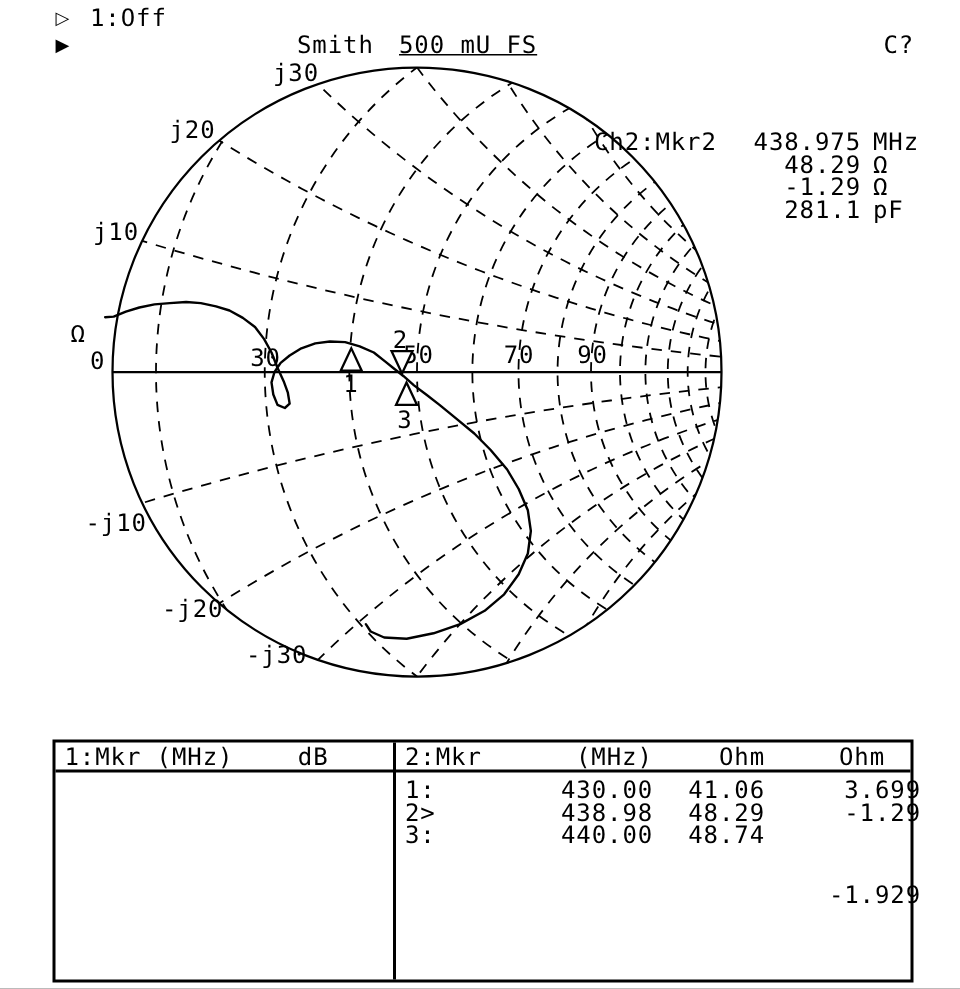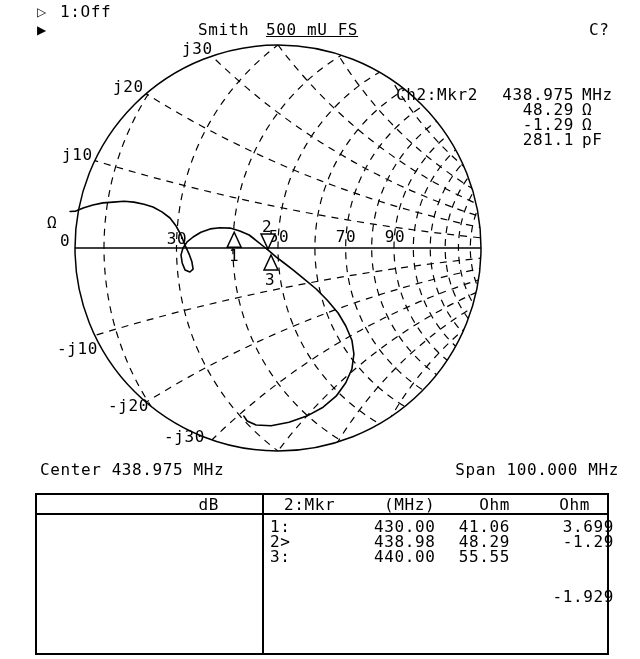--- a/index.html
+++ b/index.html
@@ -89,43 +89,42 @@
   <span class="t" style="left:396px;top:87px;">Ch2:Mkr2</span>
   <span class="t r" style="left:474px;top:87px;width:100px;">438.975</span>
   <span class="t" style="left:582px;top:87px;">MHz</span>
   <span class="t r" style="left:474px;top:102px;width:100px;">48.29</span>
   <span class="t" style="left:582px;top:102px;">Ω</span>
   <span class="t r" style="left:474px;top:117px;width:100px;">-1.29</span>
   <span class="t" style="left:582px;top:117px;">Ω</span>
   <span class="t r" style="left:474px;top:132px;width:100px;">281.1</span>
   <span class="t" style="left:582px;top:132px;">pF</span>
 
-  <span class="t" style="left:40px;top:462px;">Center 438.975 MHz</span>
-  <span class="t r" style="left:455px;top:462px;width:164px;">Span 100.000 MHz</span>
 
   <div class="mtable">
     <div class="divider"></div>
     <div class="headrule"></div>
 
+    <span class="t" style="left:6px;top:2px;">1:Mkr (MHz)</span>
     <span class="t r" style="left:152px;top:2px;width:30px;">dB</span>
 
-    <span class="t" style="left:247px;top:2px;">2:Mkr</span>
+    <span class="t" style="left:233px;top:2px;">2:Mkr</span>
     <span class="t r" style="left:347px;top:2px;width:51px;">(MHz)</span>
     <span class="t r" style="left:413px;top:2px;width:60px;">Ohm</span>
     <span class="t r" style="left:493px;top:2px;width:60px;">Ohm</span>
 
     <span class="t" style="left:233px;top:24px;">1:</span>
     <span class="t r" style="left:337px;top:24px;width:60px;">430.00</span>
     <span class="t r" style="left:413px;top:24px;width:60px;">41.06</span>
     <span class="t r" style="left:502px;top:24px;width:75px;">3.699</span>
 
     <span class="t" style="left:233px;top:39px;">2&gt;</span>
     <span class="t r" style="left:337px;top:39px;width:60px;text-align:center;">438.98</span>
     <span class="t r" style="left:413px;top:39px;width:60px;">48.29</span>
     <span class="t r" style="left:502px;top:39px;width:75px;">-1.29</span>
 
     <span class="t" style="left:233px;top:54px;">3:</span>
     <span class="t r" style="left:337px;top:54px;width:60px;">440.00</span>
-    <span class="t r" style="left:413px;top:54px;width:60px;">55.55</span>
+    <span class="t r" style="left:413px;top:54px;width:60px;">48.74</span>
     <span class="t r" style="left:502px;top:54px;width:75px;margin-top:40px;">-1.929</span>
   </div>
 
 </div>
 
 </body></html>

